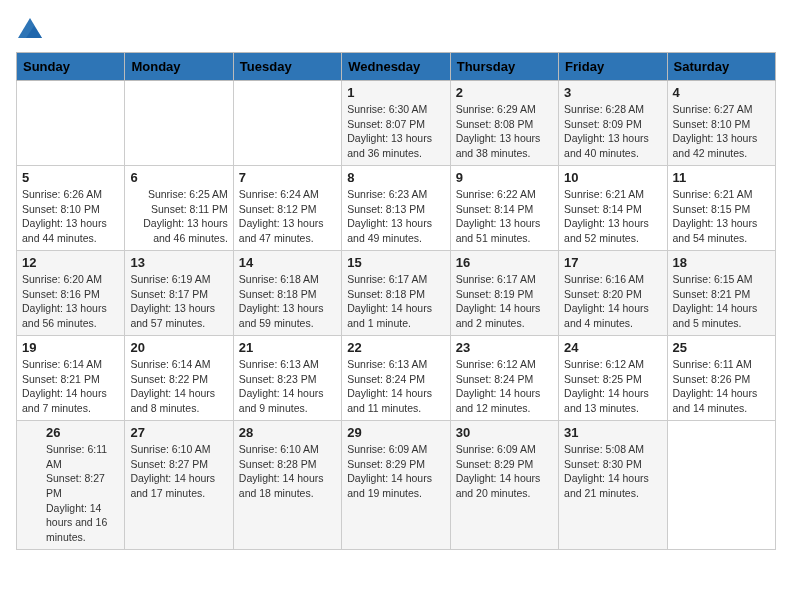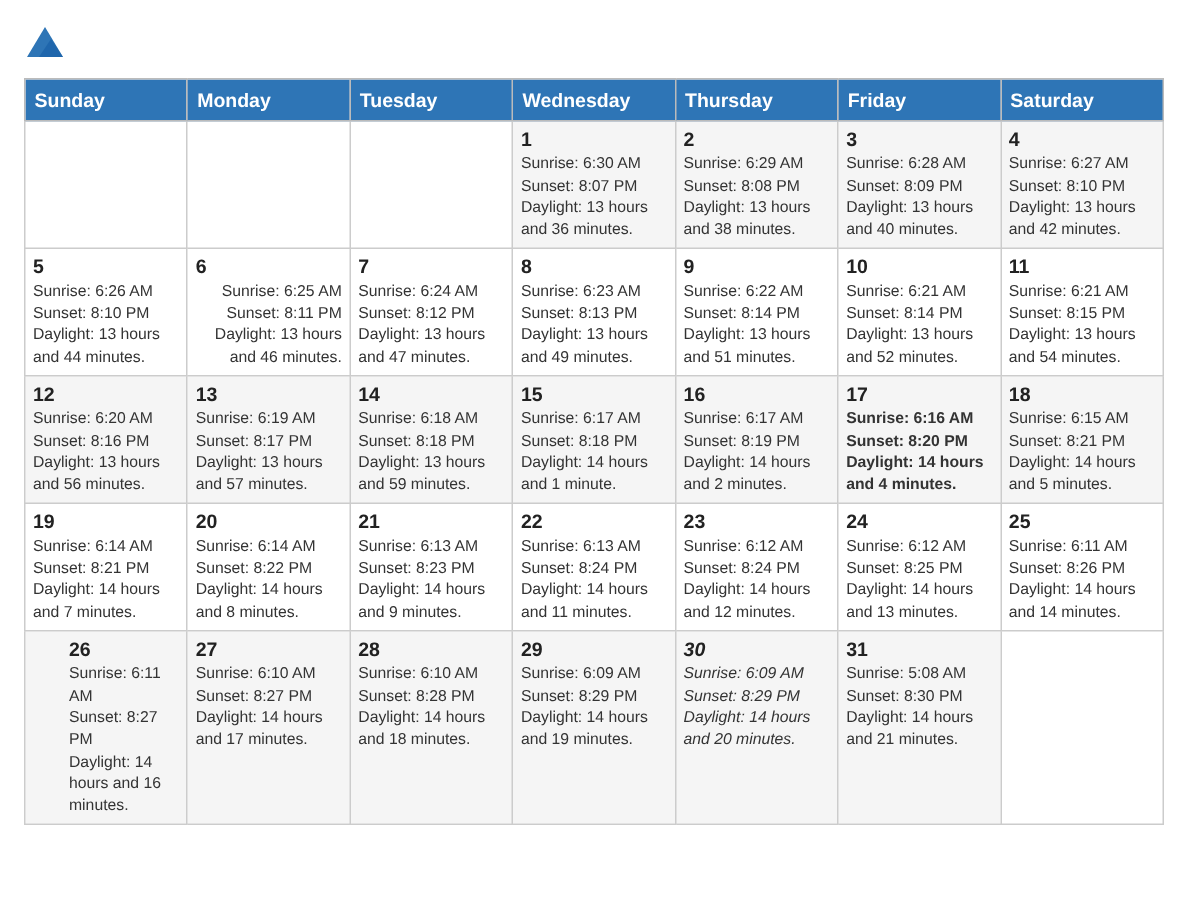--- a/index.html
+++ b/index.html
@@ -52,21 +52,21 @@
       font-size: 14px;
       color: #555;
     }
     table {
       width: 100%;
       border-collapse: collapse;
       table-layout: fixed;
     }
     thead tr th {
       background-color: #2e75b6;
-      color: #ffffff;
+      color: #000000;
       text-align: left;
       padding: 6px 6px;
       font-size: 13px;
       font-weight: bold;
       border: 1px solid #bbb;
     }
     tbody tr td {
       vertical-align: top;
       border: 1px solid #ccc;
       padding: 4px 5px;
@@ -226,21 +226,21 @@
 Daylight: 14 hours and 1 minute.</div>
         </td>
         <td style="background: rgb(245, 245, 245);">
           <div class="day-number">16</div>
           <div class="day-info" style="white-space: pre-line;">Sunrise: 6:17 AM
 Sunset: 8:19 PM
 Daylight: 14 hours and 2 minutes.</div>
         </td>
         <td style="background: rgb(245, 245, 245);">
           <div class="day-number">17</div>
-          <div class="day-info" style="white-space: pre-line; font-weight: bold;">Sunrise: 6:16 AM
+          <div class="day-info" style="white-space: pre-line;">Sunrise: 6:16 AM
 Sunset: 8:20 PM
 Daylight: 14 hours and 4 minutes.</div>
         </td>
         <td style="background: rgb(245, 245, 245);">
           <div class="day-number">18</div>
           <div class="day-info" style="white-space: pre-line;">Sunrise: 6:15 AM
 Sunset: 8:21 PM
 Daylight: 14 hours and 5 minutes.</div>
         </td>
       </tr>
@@ -306,21 +306,21 @@
           <div class="day-info" style="white-space: pre-line;">Sunrise: 6:10 AM
 Sunset: 8:28 PM
 Daylight: 14 hours and 18 minutes.</div>
         </td>
         <td style="background: rgb(245, 245, 245);">
           <div class="day-number">29</div>
           <div class="day-info" style="white-space: pre-line;">Sunrise: 6:09 AM
 Sunset: 8:29 PM
 Daylight: 14 hours and 19 minutes.</div>
         </td>
-        <td style="background: rgb(245, 245, 245); font-style: italic;">
+        <td style="background: rgb(245, 245, 245);">
           <div class="day-number">30</div>
           <div class="day-info" style="white-space: pre-line;">Sunrise: 6:09 AM
 Sunset: 8:29 PM
 Daylight: 14 hours and 20 minutes.</div>
         </td>
         <td style="background: rgb(245, 245, 245);">
           <div class="day-number">31</div>
           <div class="day-info" style="white-space: pre-line;">Sunrise: 5:08 AM
 Sunset: 8:30 PM
 Daylight: 14 hours and 21 minutes.</div>

